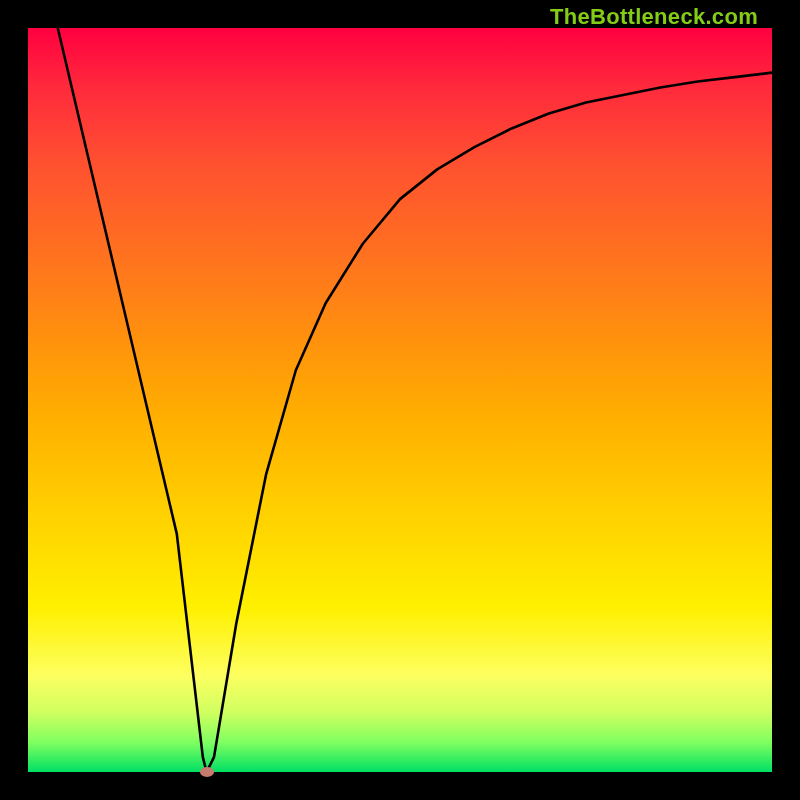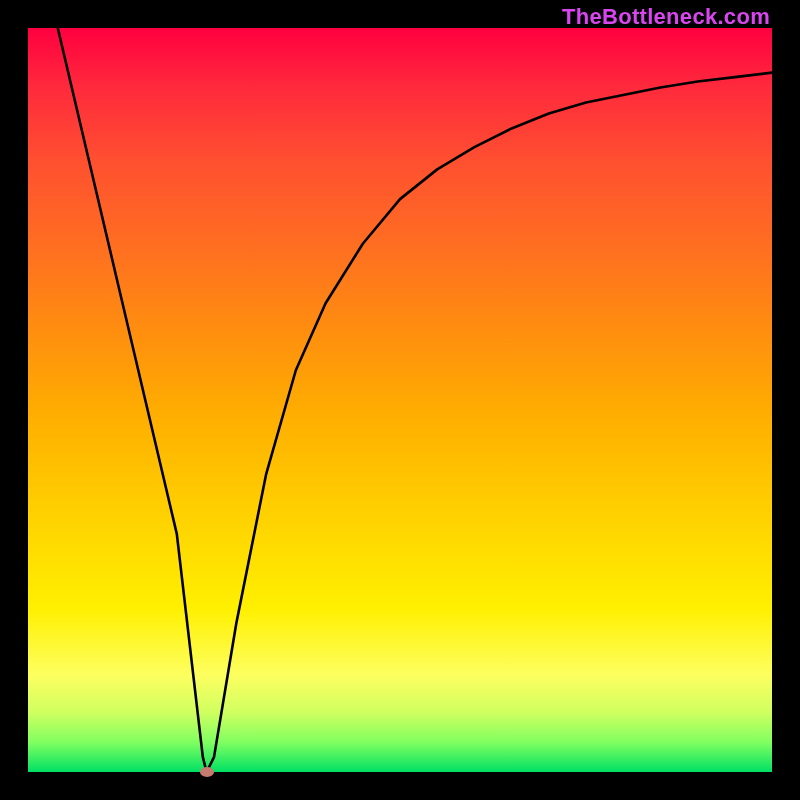--- a/index.html
+++ b/index.html
@@ -26,25 +26,25 @@
       #ffd000 65%,
       #fff000 78%,
       #fdff60 87%,
       #d0ff60 92%,
       #80ff60 96%,
       #00e064 100%);
   }
   .watermark {
     position: absolute;
     top: 4px;
-    right: 30px;
+    right: 42px;
     font-family: Arial, Helvetica, sans-serif;
     font-size: 22px;
     font-weight: 600;
-    color: #d946ef;
+    color: #84cc16;
     letter-spacing: 0.3px;
   }
   svg.curve {
     position: absolute;
     left: 0;
     top: 0;
     width: 744px;
     height: 744px;
   }
   .marker {

